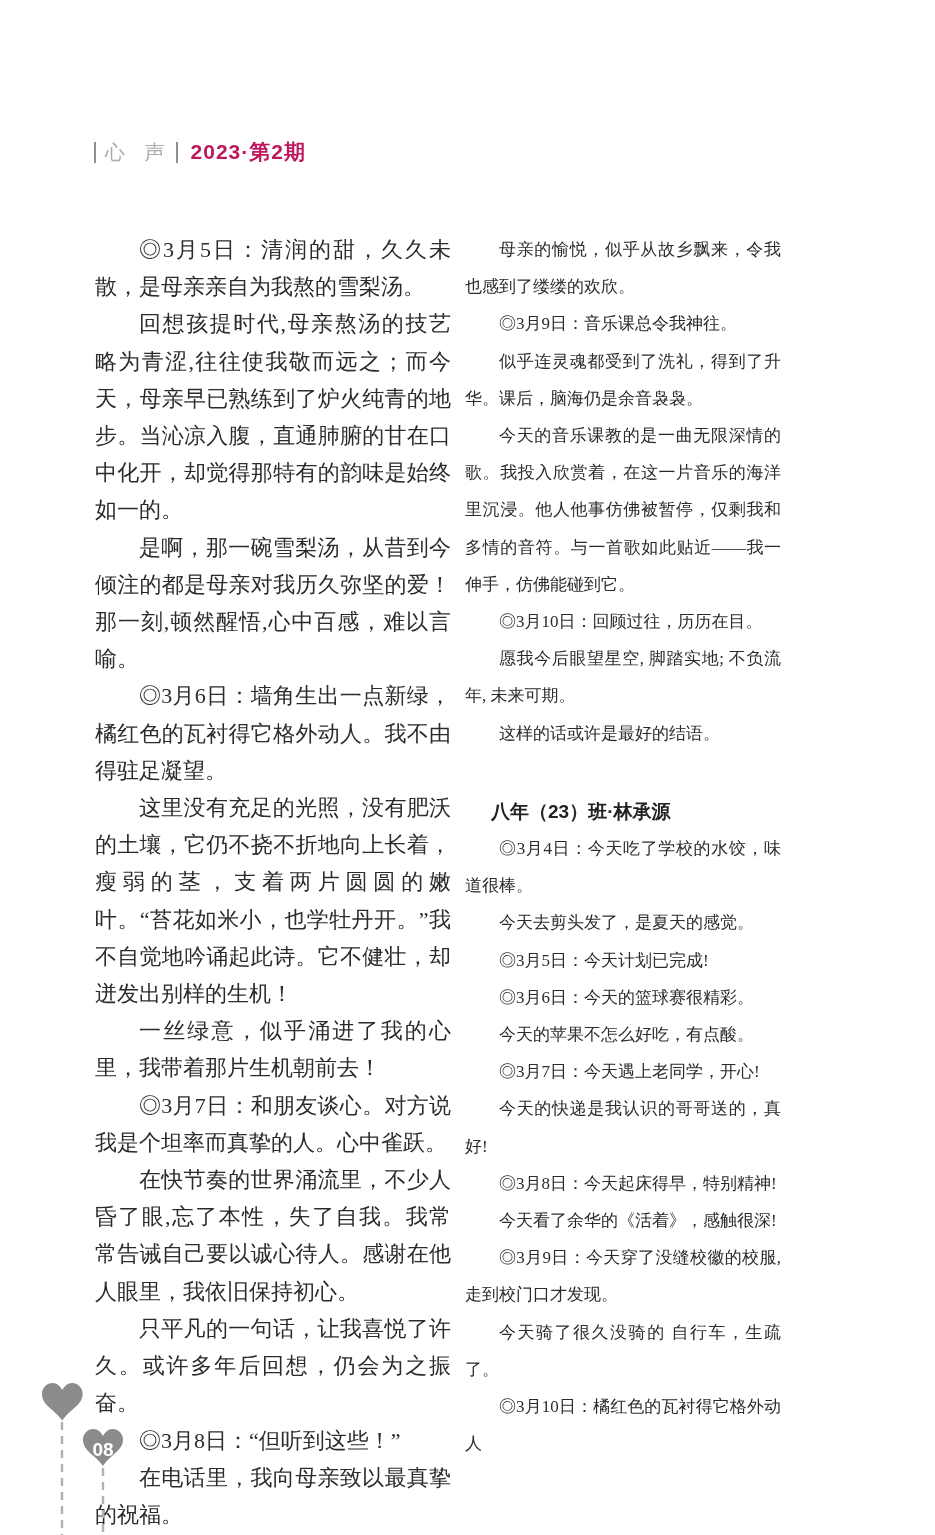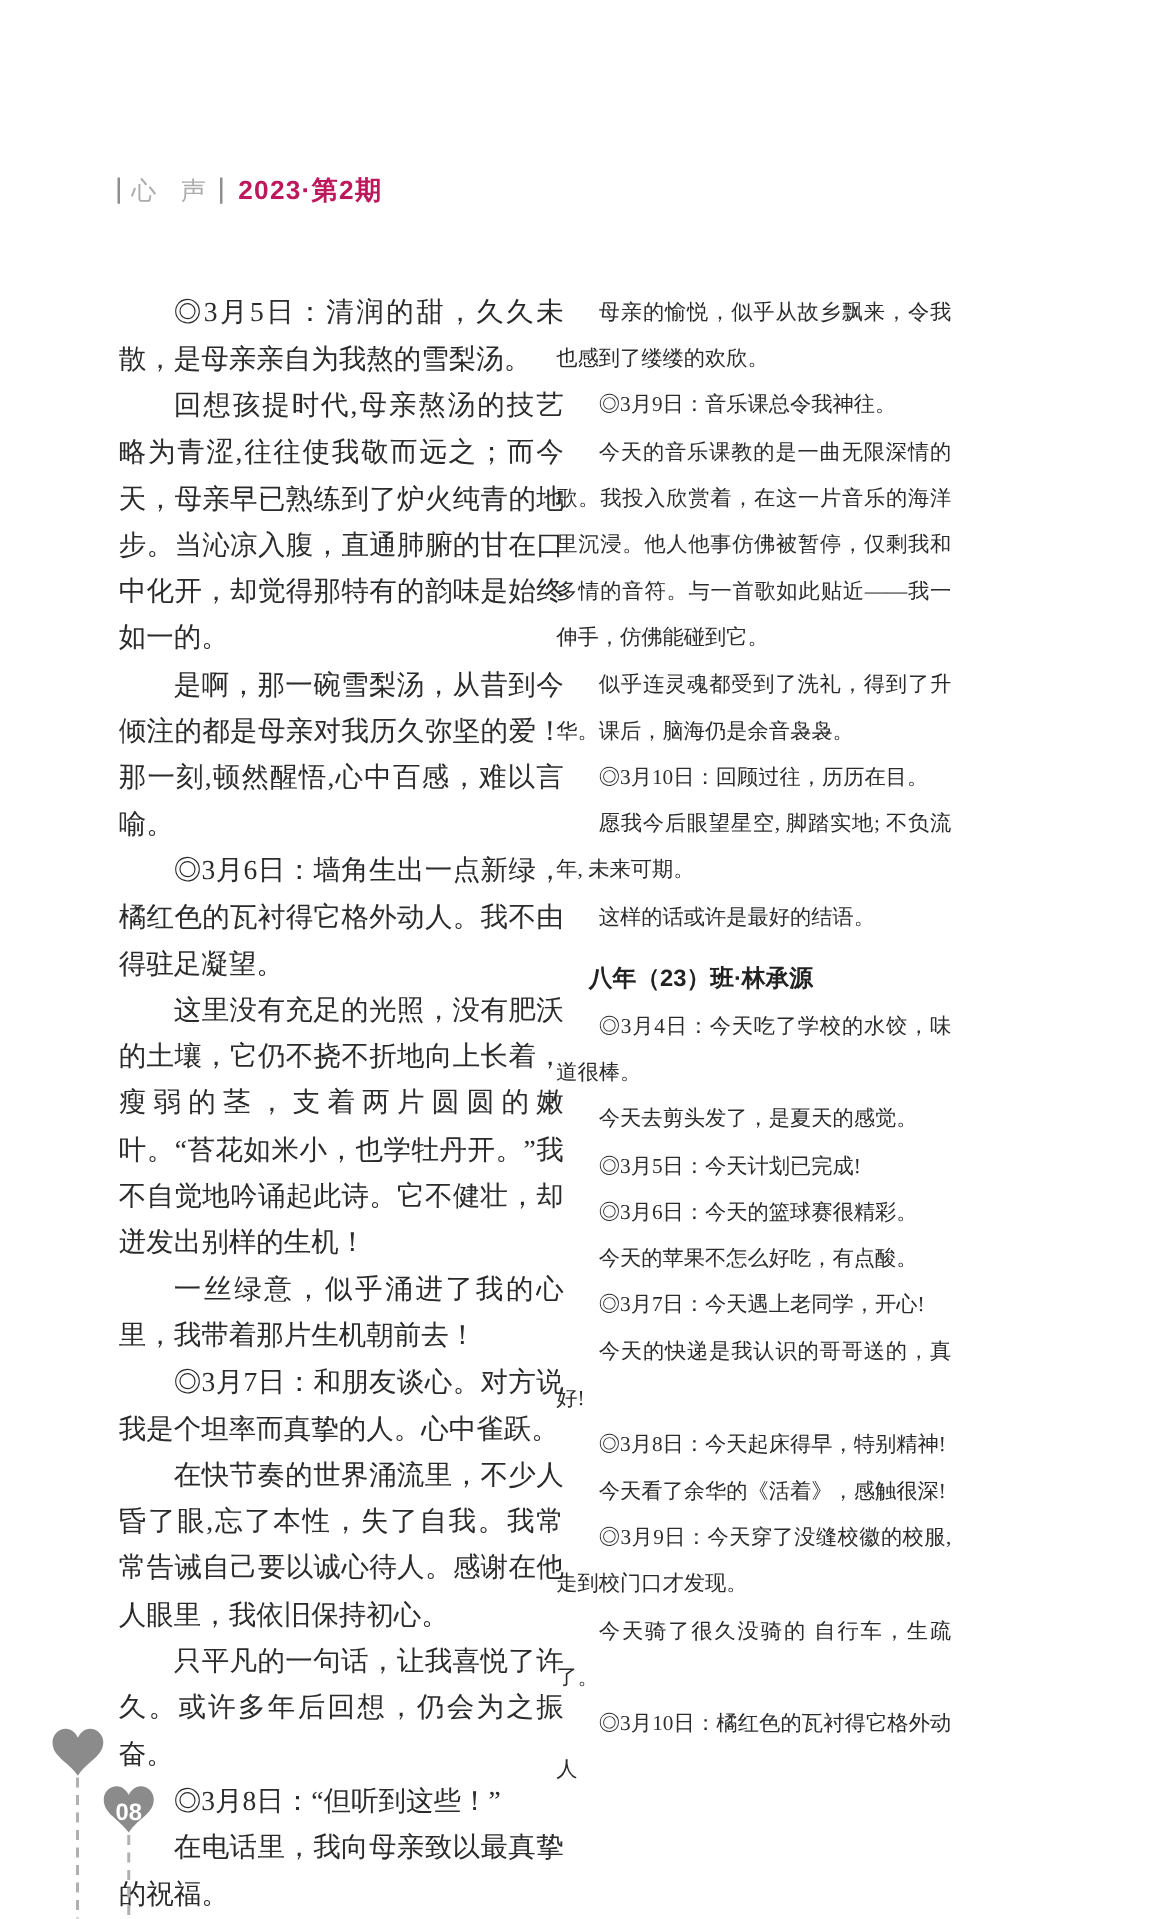--- a/index.html
+++ b/index.html
@@ -33,26 +33,26 @@
   }
 
   
   .col {
     position: absolute; top: 231px;
     color: #2b2b2b;
     text-align: justify;
     text-justify: inter-ideograph;
   }
   .col-left  { left: 95px;  width: 356px; font-size: 22px; line-height: 37.2px; }
-  .col-right { left: 445px; width: 316px; font-size: 17px; line-height: 37.2px; }
+  .col-right { left: 465px; width: 316px; font-size: 17px; line-height: 37.2px; }
   .para { margin: 0; text-indent: 2em; }
   .section-heading {
     font-family: "Liberation Sans", sans-serif;
     font-weight: bold; font-size: 19px; color: #222222;
-    line-height: 37.2px; margin: 13px 0 0 0; padding-left: 26px;
+    line-height: 37.2px; margin: 41px 0 0 0; padding-left: 26px;
     text-indent: 0; text-align: left;
   }
 
   
   .footer-art { position: absolute; left: 30px; top: 1378px; }
   .pageno-text {
     font-family: "Liberation Sans", sans-serif;
     font-weight: bold;
   }
 </style>
@@ -80,22 +80,22 @@
       <p class="para">只平凡的一句话，让我喜悦了许久。或许多年后回想，仍会为之振奋。</p>
       <p class="para">◎3月8日：“但听到这些！”</p>
       <p class="para">在电话里，我向母亲致以最真挚的祝福。</p>
       <p class="para">母亲平日里很忙碌，说话的速度也很快。但听到这些,她的语气柔和了不少。隔着电话,都能感到她的开心。</p>
     </div>
 
   <div class="col col-right">
     <div>
         <p class="para">母亲的愉悦，似乎从故乡飘来，令我也感到了缕缕的欢欣。</p>
         <p class="para">◎3月9日：音乐课总令我神往。</p>
+        <p class="para">似乎连灵魂都受到了洗礼，得到了升华。课后，脑海仍是余音袅袅。</p>
         <p class="para">今天的音乐课教的是一曲无限深情的歌。我投入欣赏着，在这一片音乐的海洋里沉浸。他人他事仿佛被暂停，仅剩我和多情的音符。与一首歌如此贴近——我一伸手，仿佛能碰到它。</p>
-        <p class="para">似乎连灵魂都受到了洗礼，得到了升华。课后，脑海仍是余音袅袅。</p>
         <p class="para">◎3月10日：回顾过往，历历在目。</p>
         <p class="para">愿我今后眼望星空, 脚踏实地; 不负流年, 未来可期。</p>
         <p class="para">这样的话或许是最好的结语。</p>
       </div>
     <h3 class="section-heading">八年（23）班·林承源</h3>
     <div>
         <p class="para">◎3月4日：今天吃了学校的水饺，味道很棒。</p>
         <p class="para">今天去剪头发了，是夏天的感觉。</p>
         <p class="para">◎3月5日：今天计划已完成!</p>
         <p class="para">◎3月6日：今天的篮球赛很精彩。</p>

